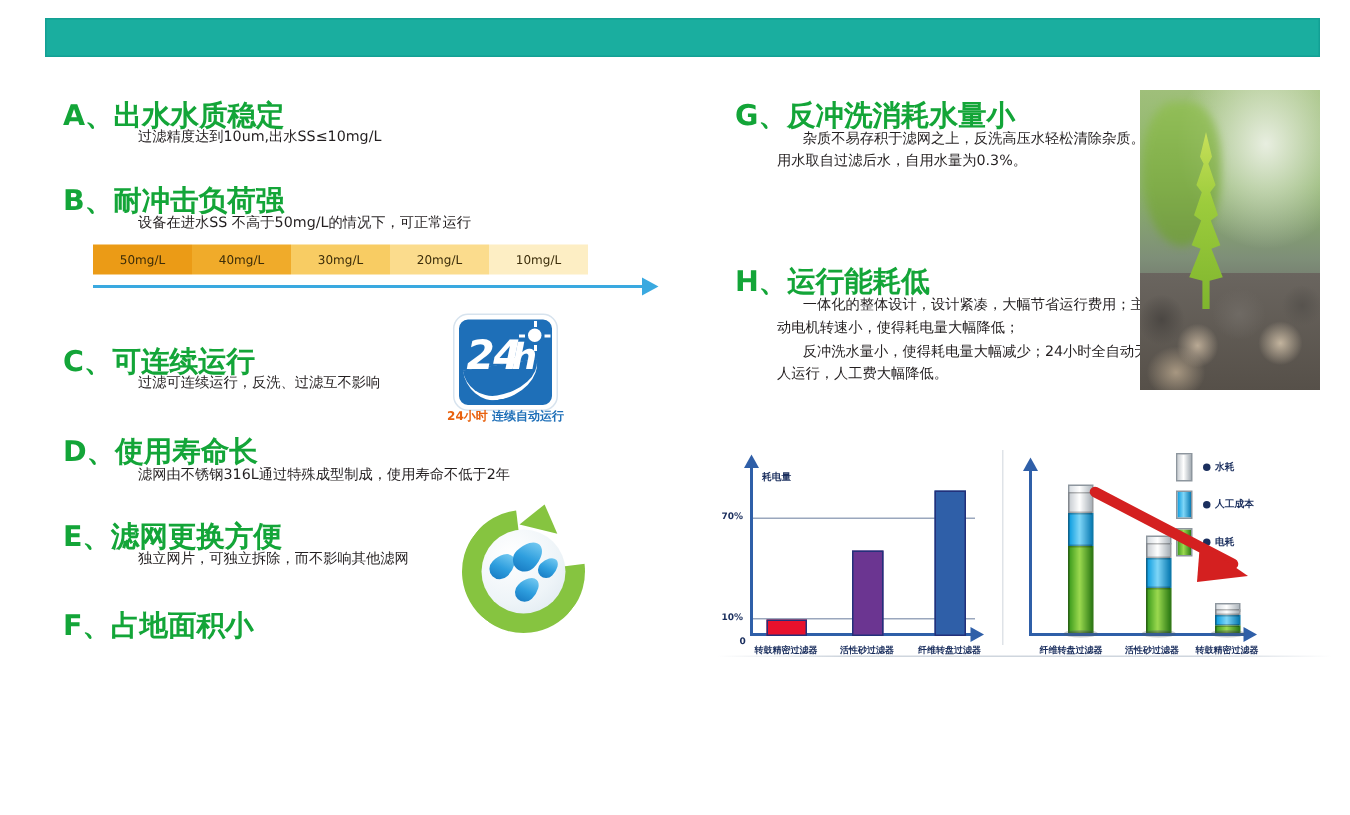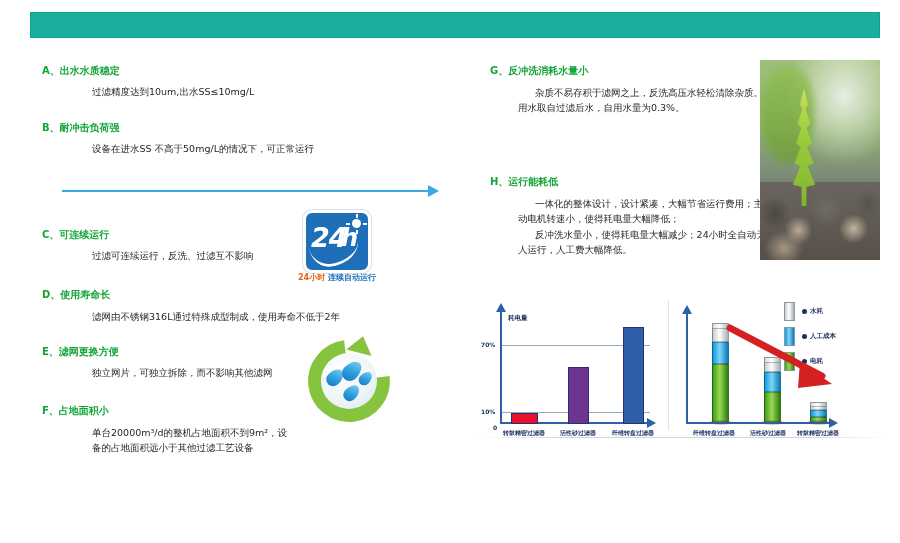--- a/index.html
+++ b/index.html
@@ -18,21 +18,21 @@
     box-sizing:border-box;
   }
   .header-title{
     position:absolute;left:48px;top:14px;
     color:#ffffff;font-size:16px;font-weight:bold;letter-spacing:.5px;
     white-space:nowrap;
   }
 
   
   .sec-title{
-    position:absolute;color:#13a538;font-weight:bold;font-size:10px;
+    position:absolute;color:#13a538;font-weight:bold;font-size:19px;
     white-space:nowrap;
   }
   .sec-body{
     position:absolute;color:#231f20;font-size:9.5px;line-height:1.55;margin-left:28px;
   }
   .sec-body.indent{text-indent:1.8em;}
 
   
   .grad-wrap{position:absolute;left:62px;top:163px;width:330px;height:20px;display:flex;}
   .grad-seg{flex:1;display:flex;align-items:center;justify-content:center;
@@ -166,20 +166,27 @@
 <div class="page">
 
   <div class="header-bar"></div>
 
   <div class="sec-title" style="left:42px;top:64px;">A、出水水质稳定</div>
   <div class="sec-body" style="left:64px;top:85px;width:330px;">过滤精度达到10um,出水SS≤10mg/L</div>
 
   <div class="sec-title" style="left:42px;top:121px;">B、耐冲击负荷强</div>
   <div class="sec-body" style="left:64px;top:142px;width:340px;">设备在进水SS 不高于50mg/L的情况下，可正常运行</div>
 
+  <div class="grad-wrap">
+    <div class="grad-seg" style="background:#eb9b16;">50mg/L</div>
+    <div class="grad-seg" style="background:#f0ab2a;">40mg/L</div>
+    <div class="grad-seg" style="background:#f8cc63;">30mg/L</div>
+    <div class="grad-seg" style="background:#fbdc8d;">20mg/L</div>
+    <div class="grad-seg" style="background:#fdeec4;">10mg/L</div>
+  </div>
   <div class="grad-arrow-line"></div>
   <div class="grad-arrow-head"></div>
 
   <div class="sec-title" style="left:42px;top:228px;">C、可连续运行</div>
   <div class="sec-body" style="left:64px;top:249px;width:230px;">过滤可连续运行，反洗、过滤互不影响</div>
 
   <div class="icon24">
     <div class="num">24</div>
     <div class="num" style="left:35px;top:11px;font-size:24px;">h</div>
     <div class="swoosh"></div>
@@ -203,21 +210,20 @@
     <div class="ring"></div>
     <div class="arrowhead"></div>
     <div class="inner"></div>
     <div class="drop" style="left:20px;top:28px;width:14px;height:19px;"></div>
     <div class="drop" style="left:36px;top:20px;width:16px;height:22px;"></div>
     <div class="drop" style="left:52px;top:31px;width:11px;height:15px;"></div>
     <div class="drop" style="left:37px;top:44px;width:13px;height:18px;"></div>
   </div>
 
   <div class="sec-title" style="left:42px;top:404px;">F、占地面积小</div>
-  <div class="sec-body" style="left:64px;top:426px;width:200px;">单台20000m³/d的整机占地面积不到9m²，设备的占地面积远小于其他过滤工艺设备</div>
 
   <div class="sec-title" style="left:490px;top:64px;">G、反冲洗消耗水量小</div>
   <div class="sec-body indent" style="left:490px;top:86px;width:255px;">杂质不易存积于滤网之上，反洗高压水轻松清除杂质。所用水取自过滤后水，自用水量为0.3%。</div>
 
   <div class="sec-title" style="left:490px;top:175px;">H、运行能耗低</div>
   <div class="sec-body indent" style="left:490px;top:197px;width:255px;">一体化的整体设计，设计紧凑，大幅节省运行费用；主驱动电机转速小，使得耗电量大幅降低；</div>
   <div class="sec-body indent" style="left:490px;top:228px;width:255px;">反冲洗水量小，使得耗电量大幅减少；24小时全自动无人运行，人工费大幅降低。</div>
 
   <div class="photo">
     <div class="bg"></div>

